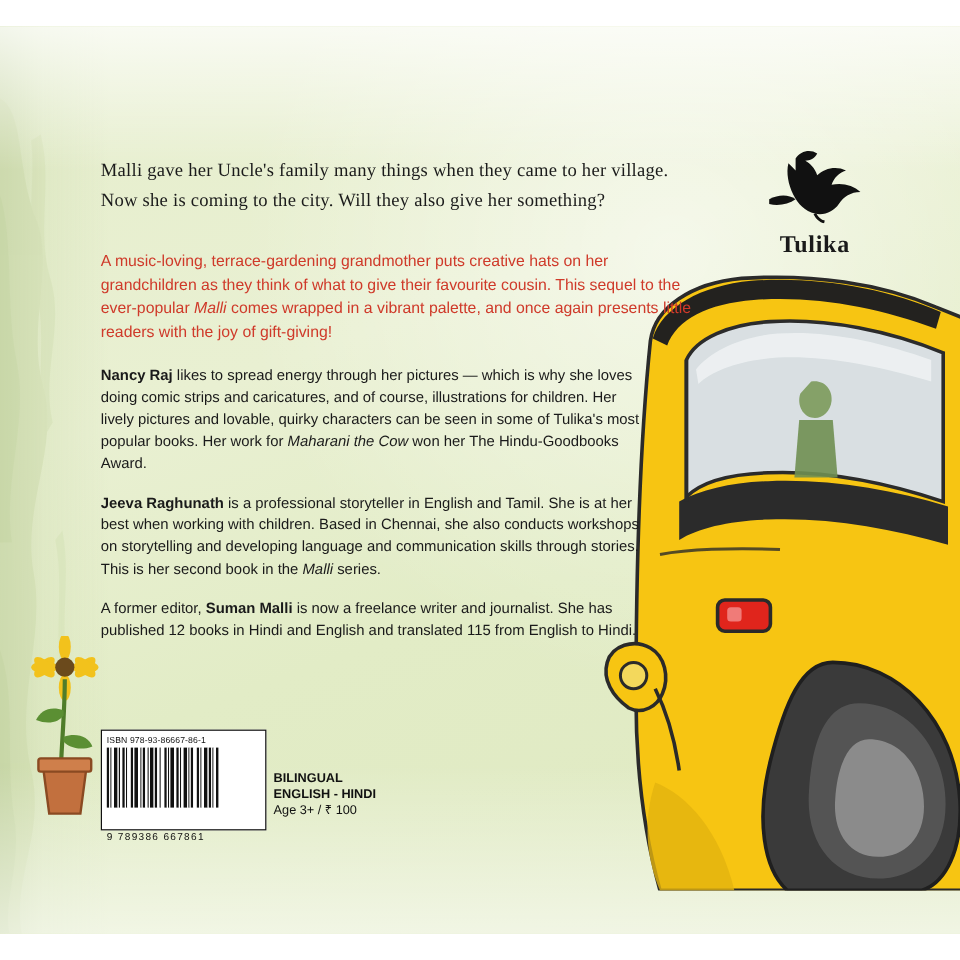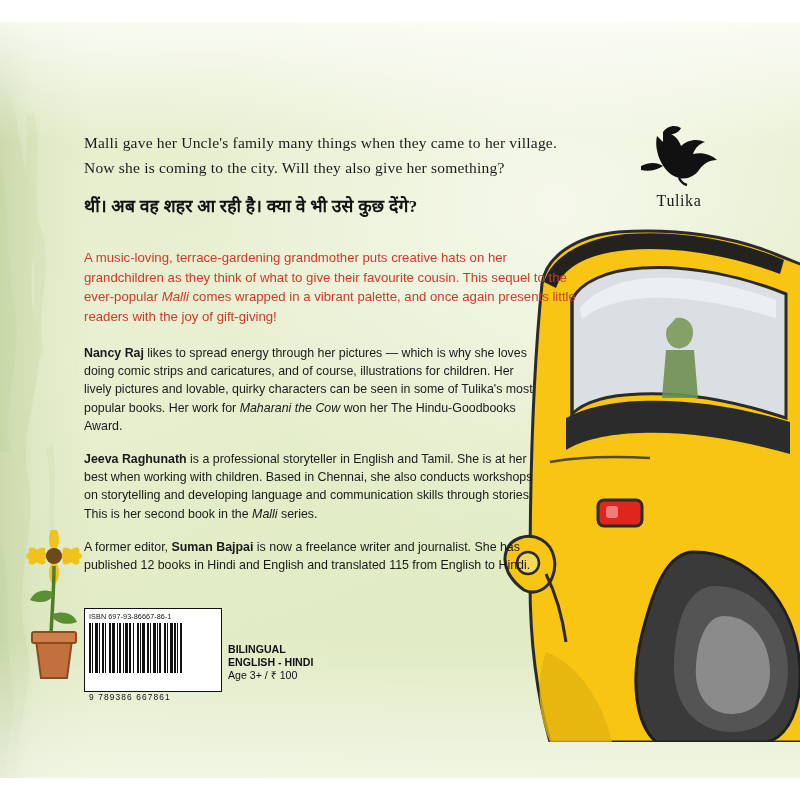--- a/index.html
+++ b/index.html
@@ -110,24 +110,25 @@
   
   .logo {
     position: absolute;
     right: 66px;
     top: 100px;
     width: 110px;
     text-align: center;
   }
   .logo-word {
     font-family: "Liberation Serif", serif;
-    font-size: 16px;
+    font-size: 20px;
     color: #1a1a1a;
     letter-spacing: 0.6px;
     margin-top: 2px;
+    font-weight: bold;
   }
 
   
   .auto {
     position: absolute;
     right: -10px;
     top: 200px;
     width: 330px;
     height: 520px;
   }
@@ -241,35 +242,34 @@
 
       <path d="M92,196 L92,78" stroke="#2b2b2b" stroke-width="3" fill="none"></path>
       <path d="M306,72 L306,196" stroke="#2b2b2b" stroke-width="2" fill="none" opacity="0.6"></path>
     </svg>
 
     <div class="text-col">
       <div class="line-en-1">Malli gave her Uncle's family many things when they came to her village.</div>
       <div class="line-en-2">Now she is coming to the city. Will they also give her something?</div>
 
       <div class="hindi-block">
-        <div>थीं। अब वह शहर आ रही है। क्या वे भी उसे कुछ देंगे?</div>
       </div>
 
       <div class="blurb">A music-loving, terrace-gardening grandmother puts creative hats on her grandchildren as they think of what to give their favourite cousin. This sequel to the ever-popular <i>Malli</i> comes wrapped in a vibrant palette, and once again presents little readers with the joy of gift-giving!</div>
 
       <div class="bio">
         <b>Nancy Raj</b><span> likes to spread energy through her pictures — which is why she loves doing comic strips and caricatures, and of course, illustrations for children. Her lively pictures and lovable, quirky characters can be seen in some of Tulika's most popular books. Her work for </span><i>Maharani the Cow</i><span> won her The Hindu-Goodbooks Award.</span>
       </div>
 
       <div class="bio">
         <b>Jeeva Raghunath</b><span> is a professional storyteller in English and Tamil. She is at her best when working with children. Based in Chennai, she also conducts workshops on storytelling and developing language and communication skills through stories. This is her second book in the </span><i>Malli</i><span> series.</span>
       </div>
 
       <div class="bio">
-        <span>A former editor, </span><b>Suman Bajpai</b><span> is now a freelance writer and journalist. She has published 12 books in Hindi and English and translated 115 from English to Hindi.</span>
+        <span>A former editor, </span><b>Suman Malli</b><span> is now a freelance writer and journalist. She has published 12 books in Hindi and English and translated 115 from English to Hindi.</span>
       </div>
     </div>
 
     <div class="logo">
       <svg width="92" height="64" viewBox="0 0 92 64">
         <path d="M30,10 C34,4 42,2 48,6 C46,10 42,12 38,12 C42,14 46,18 48,24 C54,18 64,16 72,20 C66,22 62,26 60,32 C68,30 78,32 84,38 C76,38 70,42 66,48 C62,54 54,58 46,56 C38,54 32,48 28,40 C24,32 22,22 24,14 C26,16 28,18 30,20 Z" fill="#111"></path>
         <path d="M8,44 C16,40 24,40 30,44 C24,48 16,50 8,48 Z" fill="#111"></path>
         <path d="M46,56 C48,60 50,62 54,63" stroke="#111" stroke-width="2.4" fill="none"></path>
       </svg>
       <div class="logo-word">Tulika</div>
@@ -292,21 +292,21 @@
         </g>
         <path d="M36,36 C36,60 34,82 33,104" stroke="#4f7d2a" stroke-width="3.5" fill="none"></path>
         <path d="M35,62 C24,58 16,62 12,70 C22,74 31,72 35,66 Z" fill="#5b8f33"></path>
         <path d="M35,84 C46,80 56,84 59,92 C49,96 39,93 35,88 Z" fill="#5b8f33"></path>
         <path d="M18,110 L54,110 L49,148 L23,148 Z" fill="#c2703e" stroke="#8a4a22" stroke-width="2"></path>
         <rect x="14" y="102" width="44" height="11" rx="2" fill="#cf7f4b" stroke="#8a4a22" stroke-width="2"></rect>
       </g>
     </svg>
 
     <div class="barcode-box">
-      <div class="isbn-top">ISBN 697-93-86667-86-1</div>
+      <div class="isbn-top">ISBN 978-93-86667-86-1</div>
       <div class="bars">
         <span style="width:2px"></span>
           <span style="width:1px;background:#fff"></span>
         <span style="width:1px"></span>
           <span style="width:2px;background:#fff"></span>
         <span style="width:3px"></span>
           <span style="width:1px;background:#fff"></span>
         <span style="width:1px"></span>
           <span style="width:2px;background:#fff"></span>
         <span style="width:2px"></span>

